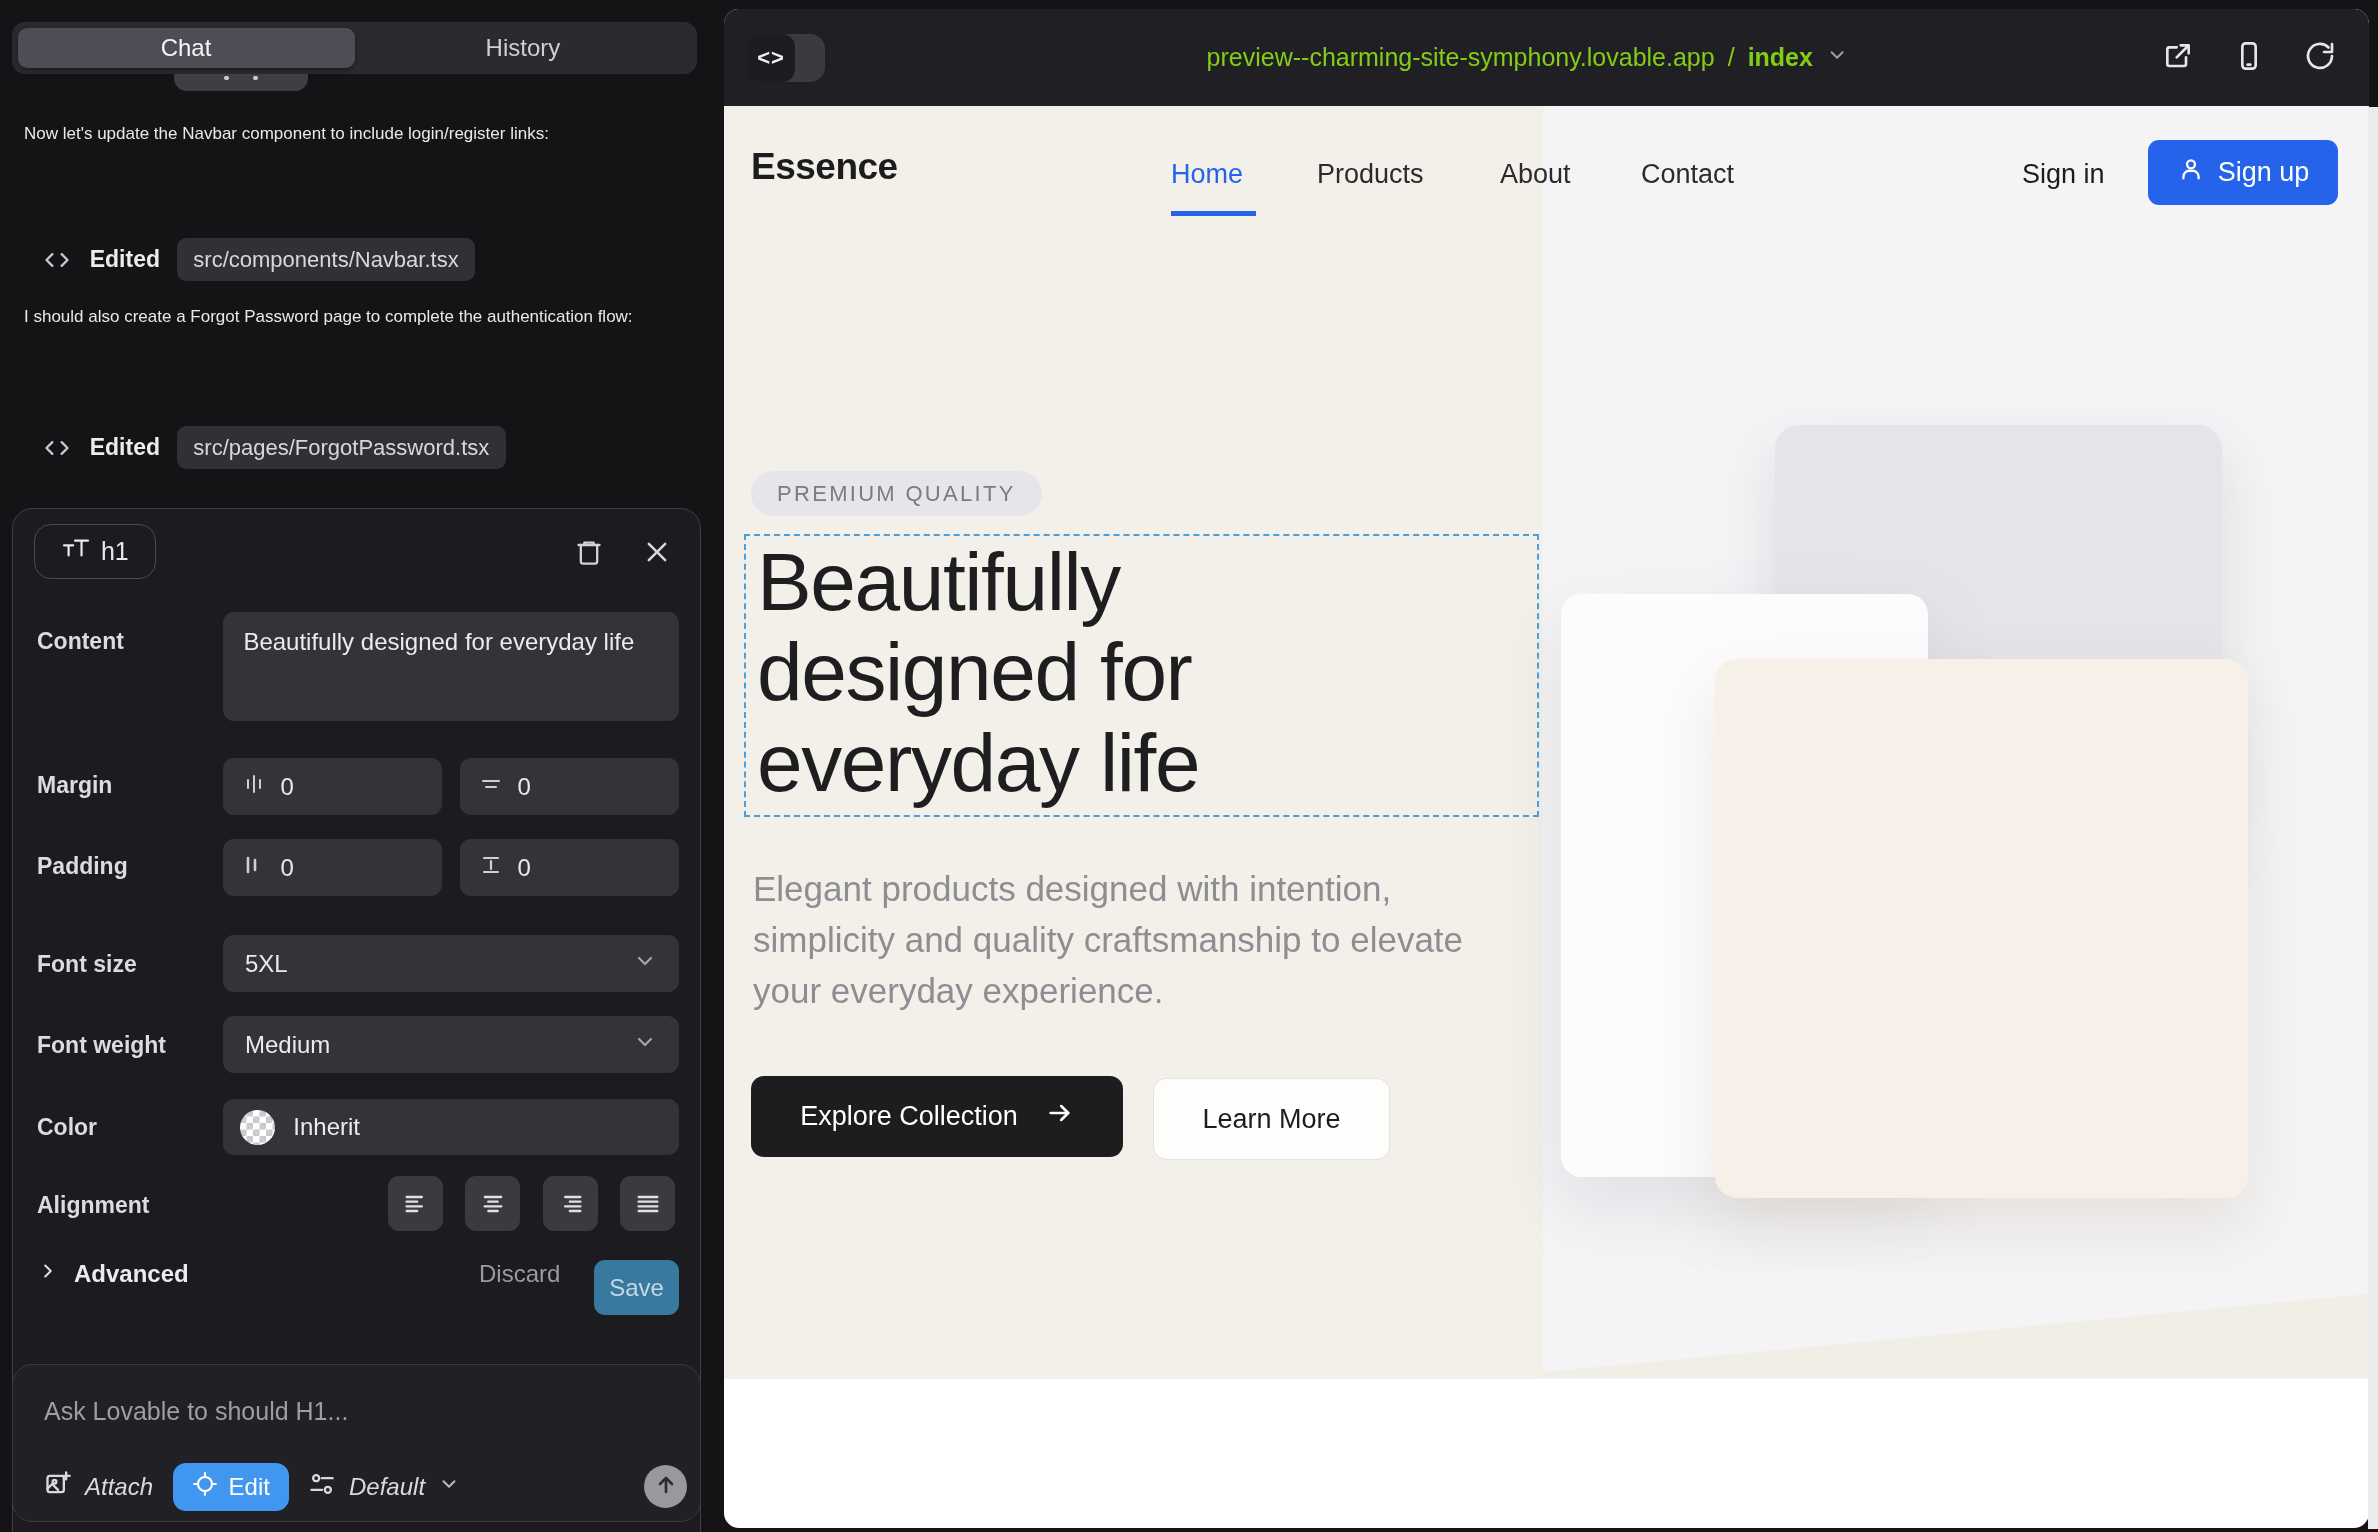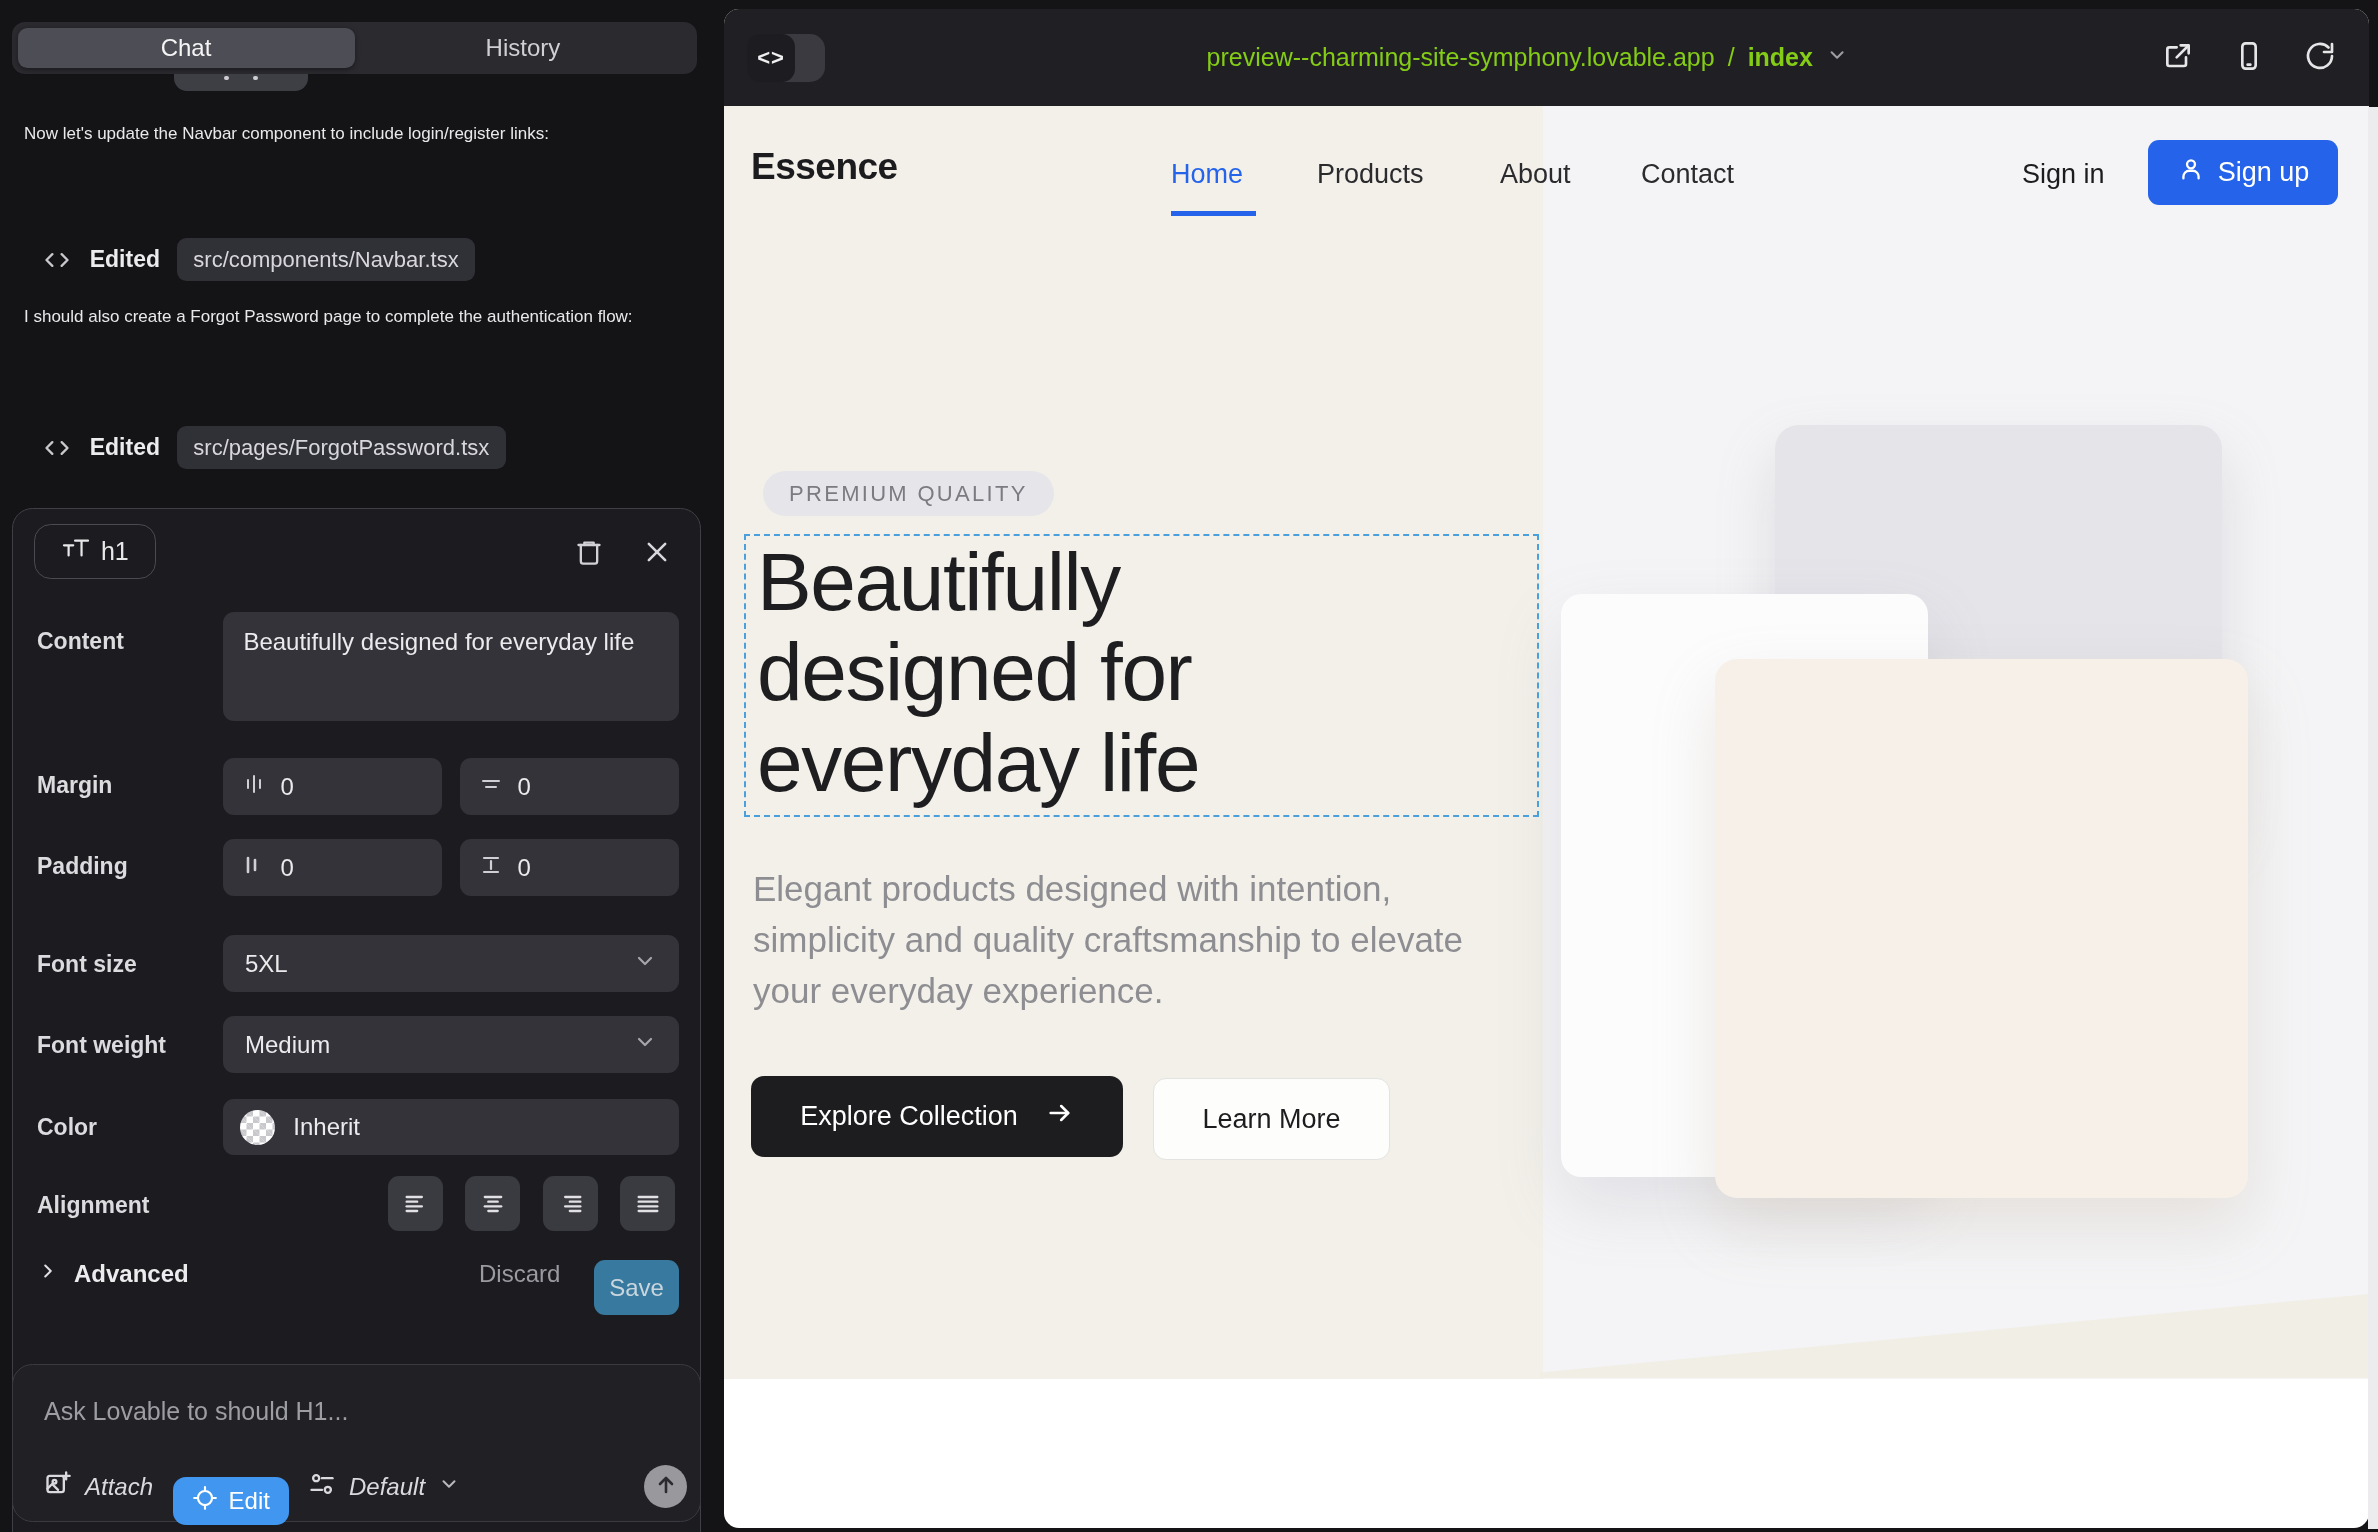--- a/index.html
+++ b/index.html
@@ -26,42 +26,42 @@
   .ctl{background:#333339;border-radius:11px;color:#ebebed;font-size:24px;display:flex;align-items:center;}
   .numin{width:219px;height:57px;gap:15px;padding-left:18.6px;}
   .selin{left:210px;width:456px;height:57px;padding:0 22px;justify-content:space-between;}
   .alnbtn{width:55px;height:55px;background:#3a3a41;border-radius:11px;display:flex;align-items:center;justify-content:center;}
   .savebtn{left:581px;top:0;width:85px;height:55px;background:#38799f;border-radius:11px;display:flex;align-items:center;justify-content:center;font-size:24px;color:#c9d6de;}
   .discard{font-size:24px;color:#9a9aa1;}
   .advlbl{font-size:24px;font-weight:600;color:#ececee;}
 
   .prompt{left:12px;top:1364px;width:689px;height:158px;background:#202025;border:1.9px solid #3a3a41;border-radius:20.4px;}
   .ph{left:31px;top:32px;font-size:25px;color:#9d9da3;}
-  .pillbtn{height:48px;background:#4196ef;border-radius:13px;display:flex;align-items:center;gap:11px;padding:0 18.6px;color:#fff;font-size:24px;margin-top:14px;}
+  .pillbtn{height:48px;background:#4196ef;border-radius:13px;display:flex;align-items:center;gap:11px;padding:0 18.6px;color:#fff;font-size:24px;}
   .ghostbtn{display:flex;align-items:center;gap:11px;color:#dadade;font-size:24px;font-style:italic;}
   .send{width:43px;height:43px;border-radius:50%;background:#98989d;display:flex;align-items:center;justify-content:center;}
 
   
   .window{left:724px;top:9.3px;width:1645px;height:1519px;background:#ffffff;border-radius:15px;overflow:hidden;}
   .chrome{left:0;top:0;width:1645px;height:97px;background:#202024;}
   .codetoggle{left:23px;top:25px;width:78px;height:48px;background:#3a3a40;border-radius:15px;}
   .codetoggle .seg{left:0;top:0;width:48px;height:48px;background:#1d1d21;border-radius:13px;display:flex;align-items:center;justify-content:center;color:#f0f0f2;font-size:22px;font-weight:700;letter-spacing:0.9px;}
   .urlbox{left:50%;top:0;height:97px;transform:translateX(-53%);display:flex;align-items:center;gap:13px;color:#84cc16;font-size:25px;}
   .chromeicons{right:33px;top:0;height:97px;display:flex;align-items:center;gap:39px;}
 
   .hero{left:0;top:97px;width:1645px;height:1273px;overflow:hidden;}
   .col-left{left:0;top:0;width:819px;height:1273px;background:#f2f0e9;}
   .col-right{left:819px;top:0;width:826px;height:1273px;background:#f4f4f6;}
   .logo{left:27px;top:40px;font-size:37px;font-weight:700;color:#1c1c1e;letter-spacing:-0.5px;}
   .navlink{top:53px;font-size:27px;color:#2b2b2e;}
   .navlink.active{color:#2563eb;}
   .homebar{left:447px;top:105px;width:85px;height:4.6px;background:#2563eb;}
   .signin{left:1298px;top:53px;font-size:27px;color:#1c1c1e;}
   .signup{left:1424px;top:34px;width:190px;height:65px;background:#2563eb;border-radius:11px;display:flex;align-items:center;justify-content:center;gap:13px;color:#fff;font-size:27px;}
-  .badge{left:39px;top:365px;height:45px;background:#e6e5ea;border-radius:24px;display:flex;align-items:center;padding:0 26px;font-size:22px;letter-spacing:2.3px;color:#7b7b81;}
+  .badge{left:27px;top:365px;height:45px;background:#e6e5ea;border-radius:24px;display:flex;align-items:center;padding:0 26px;font-size:22px;letter-spacing:2.3px;color:#7b7b81;}
   .selbox{left:19.5px;top:428px;width:795px;height:283px;border:2.8px dashed #4aa0dc;}
   .h1{left:33px;top:431px;width:594px;font-size:82px;line-height:1.1;font-weight:500;color:#1e1e20;letter-spacing:-1.4px;}
   .para{left:29px;top:758px;width:742px;font-size:35px;line-height:1.45;color:#8d8d92;}
   .cta1{left:27px;top:970px;width:372px;height:81px;background:#1d1d1f;border-radius:13px;display:flex;align-items:center;justify-content:center;gap:28px;color:#fff;font-size:27px;}
   .cta2{left:429px;top:972px;width:237px;height:82px;background:#fdfdfc;border:1.9px solid #e3e3e0;border-radius:13px;display:flex;align-items:center;justify-content:center;color:#1d1d1f;font-size:27px;}
   .card-gray{left:1051px;top:319px;width:447px;height:399px;background:#e4e4e9;border-radius:24px;box-shadow:0 28px 56px rgba(150,150,165,.25);}
   .card-white{left:837px;top:488px;width:367px;height:583px;background:#fcfcfd;border-radius:20.4px;box-shadow:0 28px 65px rgba(140,140,155,.18);}
   .card-cream{left:991px;top:553px;width:533px;height:539px;background:#f7f0e8;border-radius:22px;box-shadow:0 28px 65px rgba(170,150,120,.2);}
   .wedge{left:816px;top:1176px;width:830px;height:96px;background:#f1eee6;clip-path:polygon(0 94%,100% 12%,100% 100%,0 100%);}
   .edgestrip{left:2368px;top:107px;width:10.2px;height:1422px;background:#ececee;}

